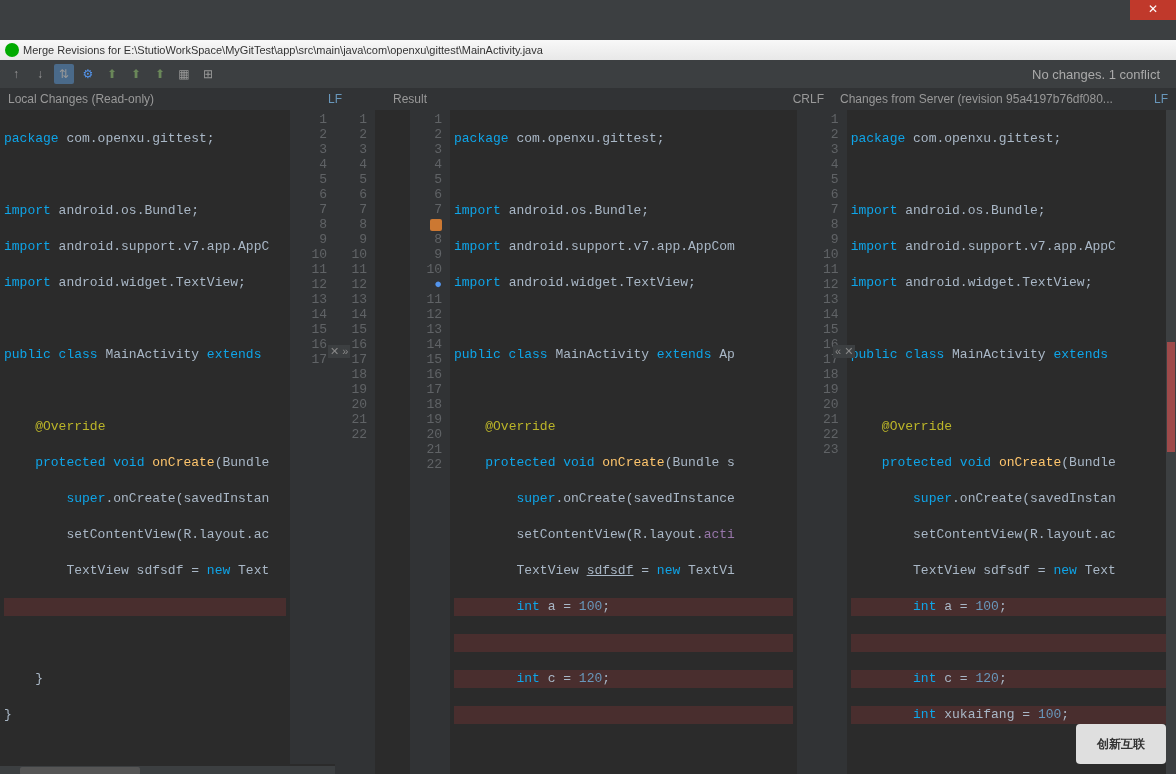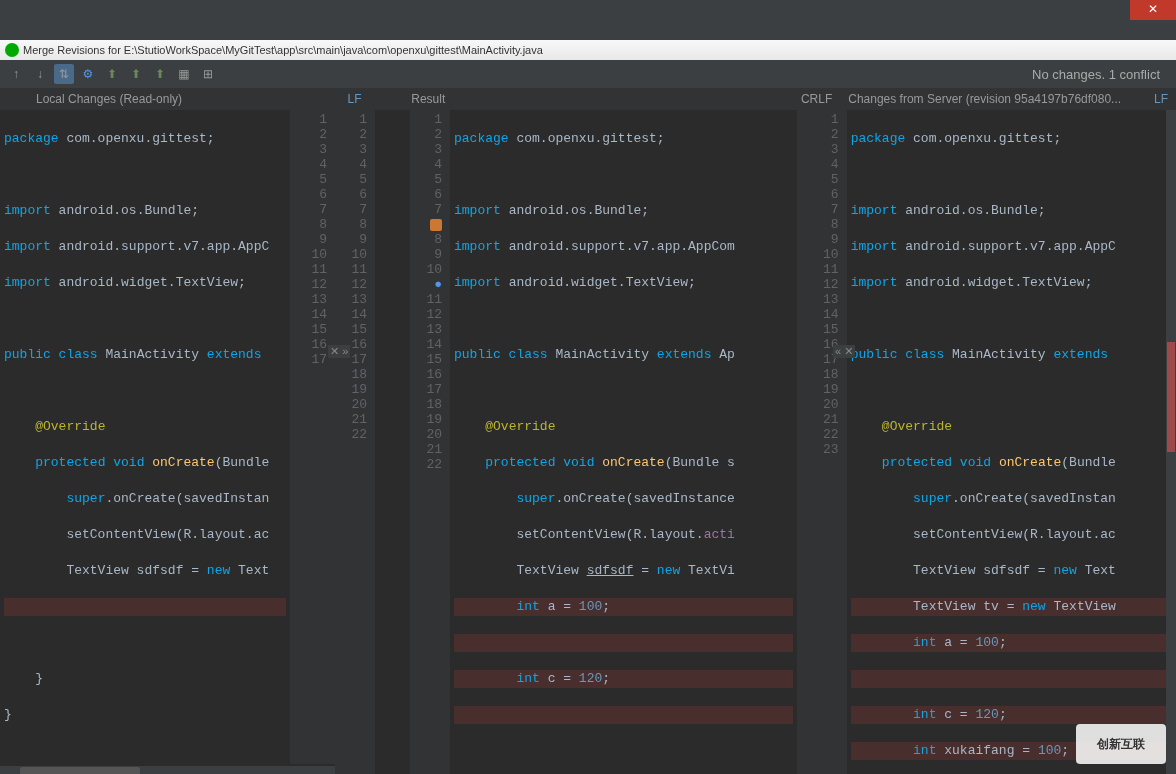--- a/index.html
+++ b/index.html
@@ -60,21 +60,21 @@
   <div class="tbtn" style="color:#6a8759;">⬆</div>
   <div class="tbtn" style="color:#6a8759;">⬆</div>
   <div class="tbtn" style="color:#6a8759;">⬆</div>
   <div class="tbtn">▦</div>
   <div class="tbtn">⊞</div>
   <div style="flex:1"></div>
   <div class="status-top">No changes. 1 conflict</div>
 </div>
 
 <div class="header-row">
-  <div class="header-cell" style="width:350px;margin-left:28px;">
+  <div class="header-cell" style="width:350px;">
         <span>Local Changes (Read-only)</span>
         <span style="flex:1"></span>
         <span class="lf" style="color:#6897bb">LF</span>
       </div>
   <div class="header-cell" style="width:120px;justify-content:center;">
         <span>Result</span>
       </div>
   <div class="header-cell" style="width:362px;">
         <span style="flex:1"></span>
         <span class="crlf">CRLF</span>
@@ -176,21 +176,20 @@
 <div class="line"><span class="kw">import</span> android.support.v7.app.AppC</div>
 <div class="line"><span class="kw">import</span> android.widget.TextView;</div>
 <div class="line"></div>
 <div class="line"><span class="kw">public class</span> MainActivity <span class="kw">extends</span> </div>
 <div class="line"></div>
 <div class="line">    <span class="anno">@Override</span></div>
 <div class="line">    <span class="kw">protected void</span> <span class="fn">onCreate</span>(Bundle</div>
 <div class="line">        <span class="kw">super</span>.onCreate(savedInstan</div>
 <div class="line">        setContentView(R.layout.ac</div>
 <div class="line">        TextView sdfsdf = <span class="kw">new</span> Text</div>
-<div class="line conflict-bg">        TextView tv = <span class="kw">new</span> TextView</div>
 <div class="line conflict-bg">        <span class="kw">int</span> a = <span class="num">100</span>;</div>
 <div class="line conflict-bg"></div>
 <div class="line conflict-bg">        <span class="kw">int</span> c = <span class="num">120</span>;</div>
 <div class="line conflict-bg">        <span class="kw">int</span> xukaifang = <span class="num">100</span>;</div>
 
 
 
 
 
       </div>

